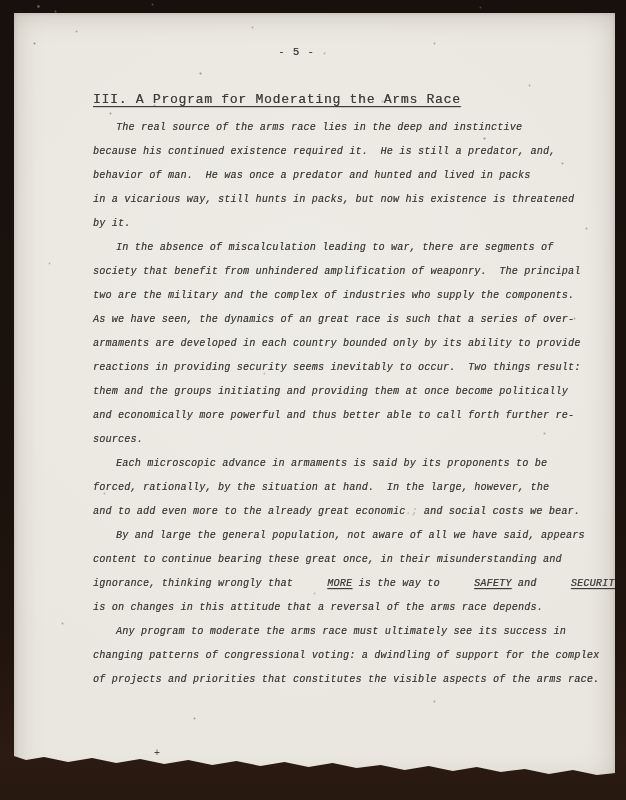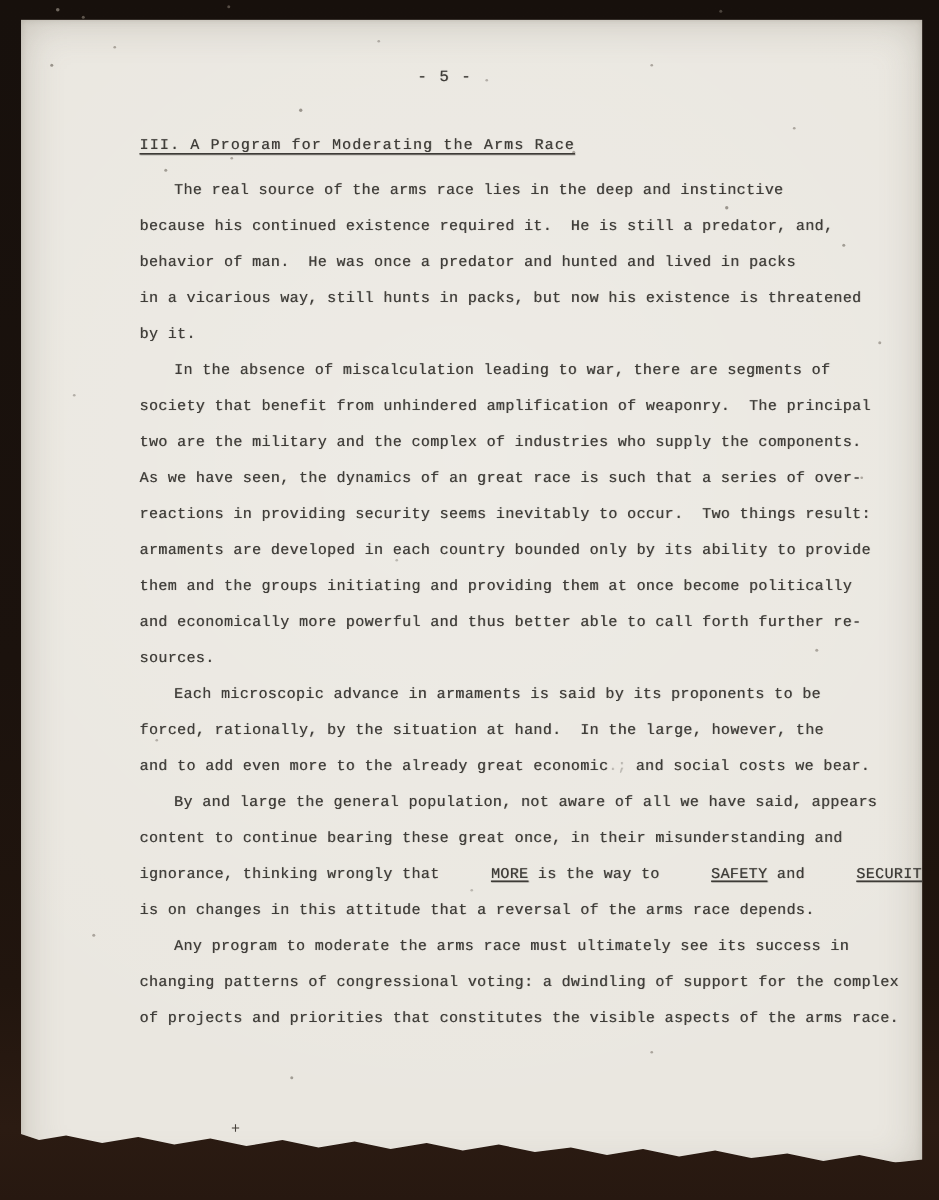--- a/index.html
+++ b/index.html
@@ -37,26 +37,26 @@
   }
   .ink { color: var(--ink, #3e3c38); text-shadow: 0.3px 0.3px 0.45px rgba(62,58,52,.65); }
   .page-number {
     position: absolute; top: 33px; left: 0; right: 36px;
     text-align: center;
     font-size: 10.5px; letter-spacing: 1px;
     white-space: pre;
   }
   .heading {
     position: absolute; top: 79px; left: 79px;
-    font-size: 10px; letter-spacing: 0.75px;
+    font-size: 13px; letter-spacing: 0.75px;
     text-decoration: underline; text-underline-offset: 2.5px;
     white-space: pre;
   }
   .body-text {
-    position: absolute; top: 103px; left: 79px; width: 510px;
+    position: absolute; top: 103px; left: 79px; width: 510px; font-style: italic;
   }
   .line {
     height: 24px; line-height: 24px;
     font-size: 10px; letter-spacing: 0.25px;
     white-space: pre;
   }
   .line.indent { text-indent: 23px; }
   .line u { text-decoration: underline; text-underline-offset: 2px; margin-left: 28px; }
   .smudge { opacity: 0.28; letter-spacing: 0; }
   .speckles {
@@ -92,22 +92,22 @@
     <div class="body-text ink">
         <div class="line indent">The real source of the arms race lies in the deep and instinctive</div>
         <div class="line">because his continued existence required it.  He is still a predator, and,</div>
         <div class="line">behavior of man.  He was once a predator and hunted and lived in packs</div>
         <div class="line">in a vicarious way, still hunts in packs, but now his existence is threatened</div>
         <div class="line">by it.</div>
         <div class="line indent">In the absence of miscalculation leading to war, there are segments of</div>
         <div class="line">society that benefit from unhindered amplification of weaponry.  The principal</div>
         <div class="line">two are the military and the complex of industries who supply the components.</div>
         <div class="line">As we have seen, the dynamics of an great race is such that a series of over-</div>
+        <div class="line">armaments are developed in each country bounded only by its ability to provide</div>
         <div class="line">reactions in providing security seems inevitably to occur.  Two things result:</div>
-        <div class="line">armaments are developed in each country bounded only by its ability to provide</div>
         <div class="line">them and the groups initiating and providing them at once become politically</div>
         <div class="line">and economically more powerful and thus better able to call forth further re-</div>
         <div class="line">sources.</div>
         <div class="line indent">Each microscopic advance in armaments is said by its proponents to be</div>
         <div class="line">forced, rationally, by the situation at hand.  In the large, however, the</div>
         <div class="line">and to add even more to the already great economic<span class="smudge">.;</span> and social costs we bear.</div>
         <div class="line indent">By and large the general population, not aware of all we have said, appears</div>
         <div class="line">content to continue bearing these great once, in their misunderstanding and</div>
         <div class="line">ignorance, thinking wrongly that <u>MORE</u> is the way to <u>SAFETY</u> and <u>SECURITY</u>.  It</div>
         <div class="line">is on changes in this attitude that a reversal of the arms race depends.</div>

